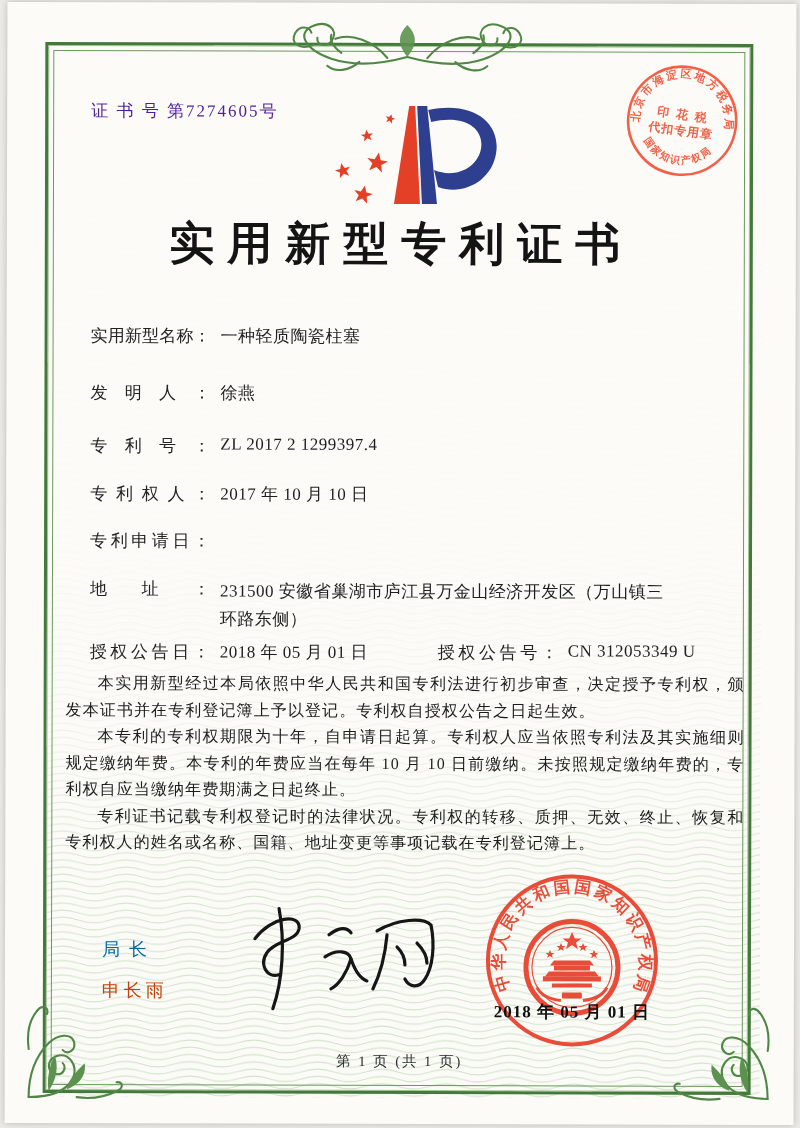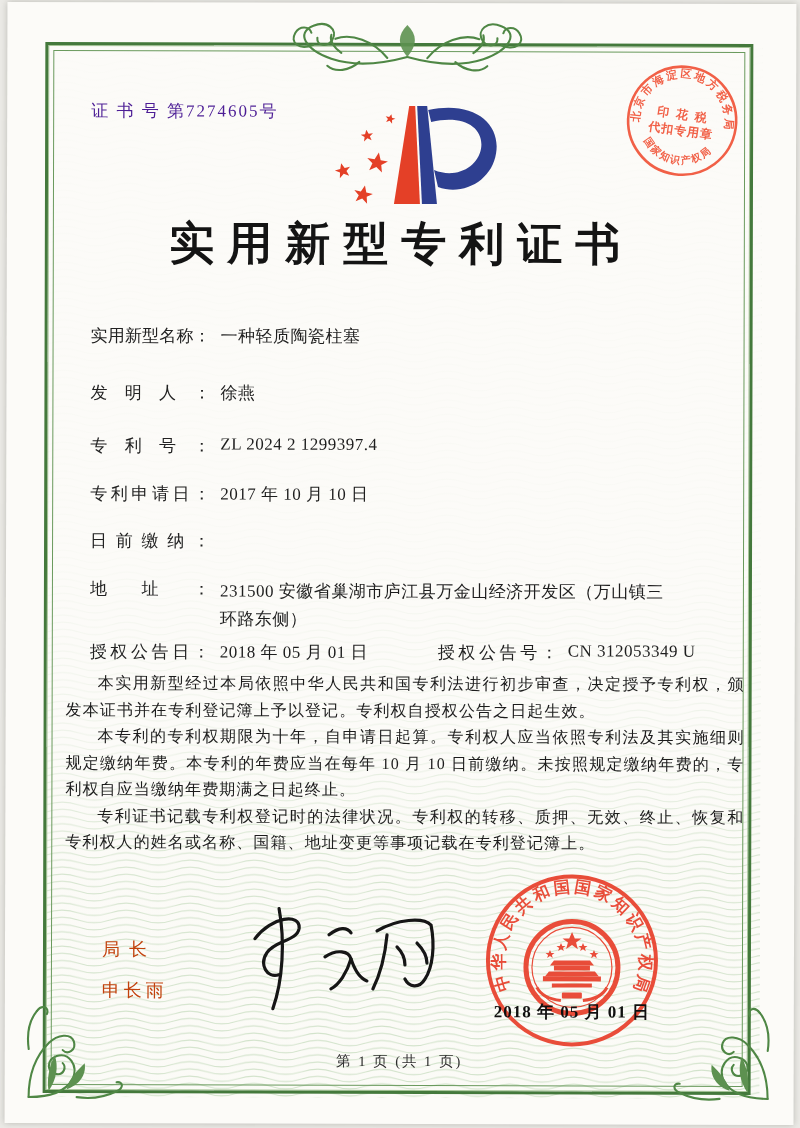--- a/index.html
+++ b/index.html
@@ -45,21 +45,21 @@
   .frow{position:absolute;left:0;display:flex;align-items:flex-start;}
   .flabel{display:inline-block;width:120px;text-align:justify;text-align-last:justify;color:#222;flex:none;}
   .fvalue{margin-left:10px;color:#1e1e1e;letter-spacing:.5px;}
   .fvalue.addr{max-width:452px;line-height:28px;}
   .grantno{position:absolute;left:348px;top:316px;display:flex;}
   .paras{
     position:absolute;left:60px;top:668px;right:50px;
     font-size:16px;line-height:26.5px;letter-spacing:1.1px;color:#1c1c1c;text-align:justify;
   }
   .paras p{margin:0;text-indent:2em;}
-  .signer-title{position:absolute;left:97px;top:935px;font-size:18px;letter-spacing:9px;color:#c2410c;}
+  .signer-title{position:absolute;left:97px;top:935px;font-size:18px;letter-spacing:9px;color:#0369a1;}
   .signer-name{position:absolute;left:97px;top:976px;font-size:18px;letter-spacing:4px;color:#c2410c;}
   .sig{position:absolute;left:222px;top:898px;}
   .seal{position:absolute;left:478px;top:868px;}
   .seal-date{position:absolute;left:489px;top:997px;width:165px;font-size:17px;letter-spacing:1px;color:#101010;font-weight:bold;}
   .stamp{position:absolute;left:616px;top:58px;}
   .page-footer{position:absolute;left:0;top:1049px;width:100%;text-align:center;font-size:14.5px;letter-spacing:2px;color:#2e2e2e;}
   svg text{font-family:"Liberation Serif","DejaVu Serif",serif;}
 </style>
 </head>
 <body>
@@ -134,28 +134,28 @@
     <div class="frow" style="top:57px">
       <span class="flabel">发明人：</span>
       <span class="fvalue">徐燕</span>
     </div>
     <div class="frow" style="top:0">
       <span class="flabel">实用新型名称：</span>
       <span class="fvalue">一种轻质陶瓷柱塞</span>
     </div>
     <div class="frow" style="top:110px">
       <span class="flabel">专利号：</span>
-      <span class="fvalue">ZL 2024 2 1299397.4</span>
+      <span class="fvalue">ZL 2017 2 1299397.4</span>
     </div>
     <div class="frow" style="top:158px">
+      <span class="flabel">专利权人：</span>
+      <span class="fvalue">2017 年 10 月 10 日</span>
+    </div>
+    <div class="frow" style="top:205px">
       <span class="flabel">专利申请日：</span>
-      <span class="fvalue">2017 年 10 月 10 日</span>
-    </div>
-    <div class="frow" style="top:205px">
-      <span class="flabel">日前缴纳：</span>
     </div>
     <div class="frow" style="top:253px">
       <span class="flabel">地址：</span>
       <span class="fvalue addr">231500 安徽省巢湖市庐江县万金山经济开发区（万山镇三环路东侧）</span>
     </div>
     <div class="frow" style="top:316px">
       <span class="flabel">授权公告日：</span>
       <span class="fvalue">2018 年 05 月 01 日</span>
     </div>
     <div class="frow grantno">

